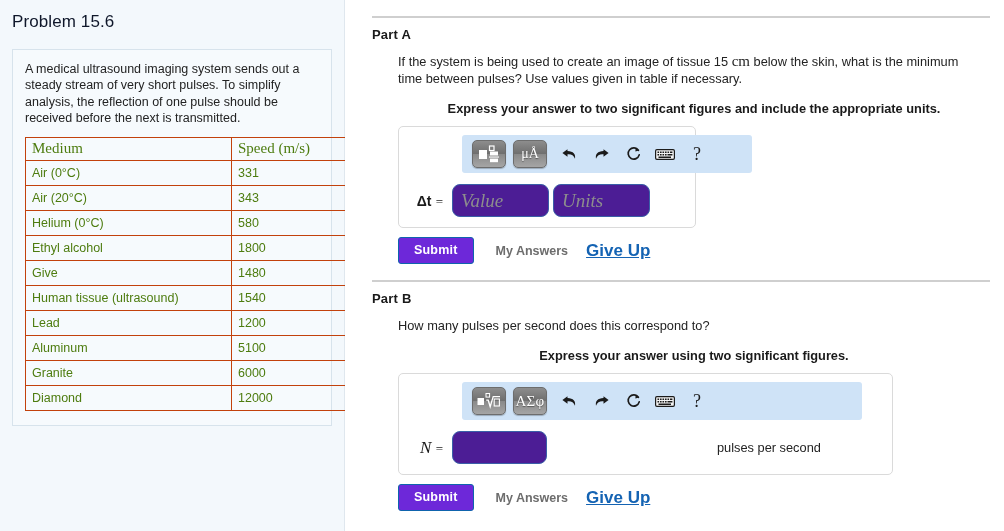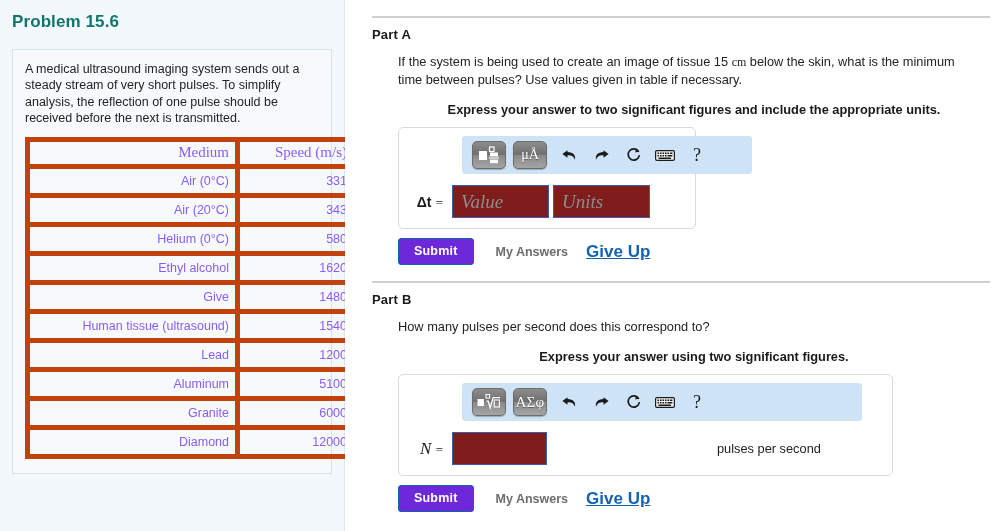--- a/index.html
+++ b/index.html
@@ -28,23 +28,23 @@
     width: 345px;
     min-width: 345px;
     background: #f3f8fc;
     border-right: 1px solid #dfe7ee;
     box-sizing: border-box;
     padding: 0;
     position: relative;
   }
   #problem-title {
     font-size: 17px;
-    color: #0f766e;
+    color: #0f172a;
     margin: 12px 0 12px 12px;
-    font-weight: bold;
+    font-weight: normal;
     letter-spacing: 0.1px;
   }
   #problem-box {
     margin: 17px 12px 0 12px;
     border: 1px solid #d7e3ec;
     background: #f6fafd;
     box-sizing: border-box;
     padding: 11px 12px 14px 12px;
   }
   #problem-text {
@@ -54,29 +54,28 @@
     margin: 0 0 11px 0;
     width: 290px;
   }
   table.speed-table {
     border-collapse: collapse;
     width: 296px;
     background: transparent;
     table-layout: fixed;
   }
   table.speed-table td {
-    border: 5px solid #c2410c;
+    border: 1px solid #c2410c;
     padding: 4px 6px 5px 6px;
     font-size: 12.5px;
-    color: #8b5cf6;
+    color: #4d7c0f;
     height: 15px;
     vertical-align: middle;
     overflow: hidden;
     white-space: nowrap;
-    text-align: right;
   }
   table.speed-table td.col-medium { width: 193px; }
   table.speed-table td.col-speed  { width: 101px; }
   table.speed-table tr.header-row td {
     font-family: "Liberation Serif", serif;
     font-size: 15px;
     padding-top: 2px;
     padding-bottom: 3px;
   }
 
@@ -106,21 +105,21 @@
   }
   .question-text {
     font-size: 12.8px;
     line-height: 17px;
     color: #232323;
     margin: 11px 0 0 0;
     max-width: 578px;
   }
   .serif-unit {
     font-family: "Liberation Serif", serif;
-    font-size: 12px;
+    font-size: 15px;
   }
   .instruction-text {
     font-size: 12.8px;
     font-weight: bold;
     color: #1a1a1a;
     margin: 14px 0 0 0;
     text-align: center;
   }
 
   
@@ -205,30 +204,30 @@
     text-align: right;
     padding-right: 9px;
     box-sizing: border-box;
     white-space: nowrap;
   }
   .var-label .eq { font-style: normal; font-size: 13px; }
   .var-label .delta { font-style: normal; font-family: "Liberation Sans", sans-serif; font-weight: bold; font-size: 14px;}
 
   .ans-input {
     border: 1px solid #3a5fa8;
-    background: #7f1d1d;
+    background: #4c1d95;
     height: 33px;
     box-sizing: border-box;
     font-family: "Liberation Serif", serif;
     font-style: italic;
     font-size: 19px;
     color: #8d8d8d;
     padding: 4px 8px;
     outline: none;
-    border-radius: 0;
+    border-radius: 8px;
   }
   .ans-input.value-box { width: 97px; }
   .ans-input.units-box { width: 97px; margin-left: 4px; }
   .ans-input.n-box { width: 95px; font-style: normal; font-size: 14px; color: #222; }
   .ans-input::placeholder { color: #8d8d8d; opacity: 1; }
 
   .trailing-units {
     font-size: 12.8px;
     color: #232323;
     margin-left: 170px;
@@ -293,21 +292,21 @@
           <tr>
             <td class="col-medium">Air (20°C)</td>
             <td class="col-speed">343</td>
           </tr>
           <tr>
             <td class="col-medium">Helium (0°C)</td>
             <td class="col-speed">580</td>
           </tr>
           <tr>
             <td class="col-medium">Ethyl alcohol</td>
-            <td class="col-speed">1620</td>
+            <td class="col-speed">1800</td>
           </tr>
           <tr>
             <td class="col-medium">Give</td>
             <td class="col-speed">1480</td>
           </tr>
           <tr>
             <td class="col-medium">Human tissue (ultrasound)</td>
             <td class="col-speed">1540</td>
           </tr>
           <tr>

